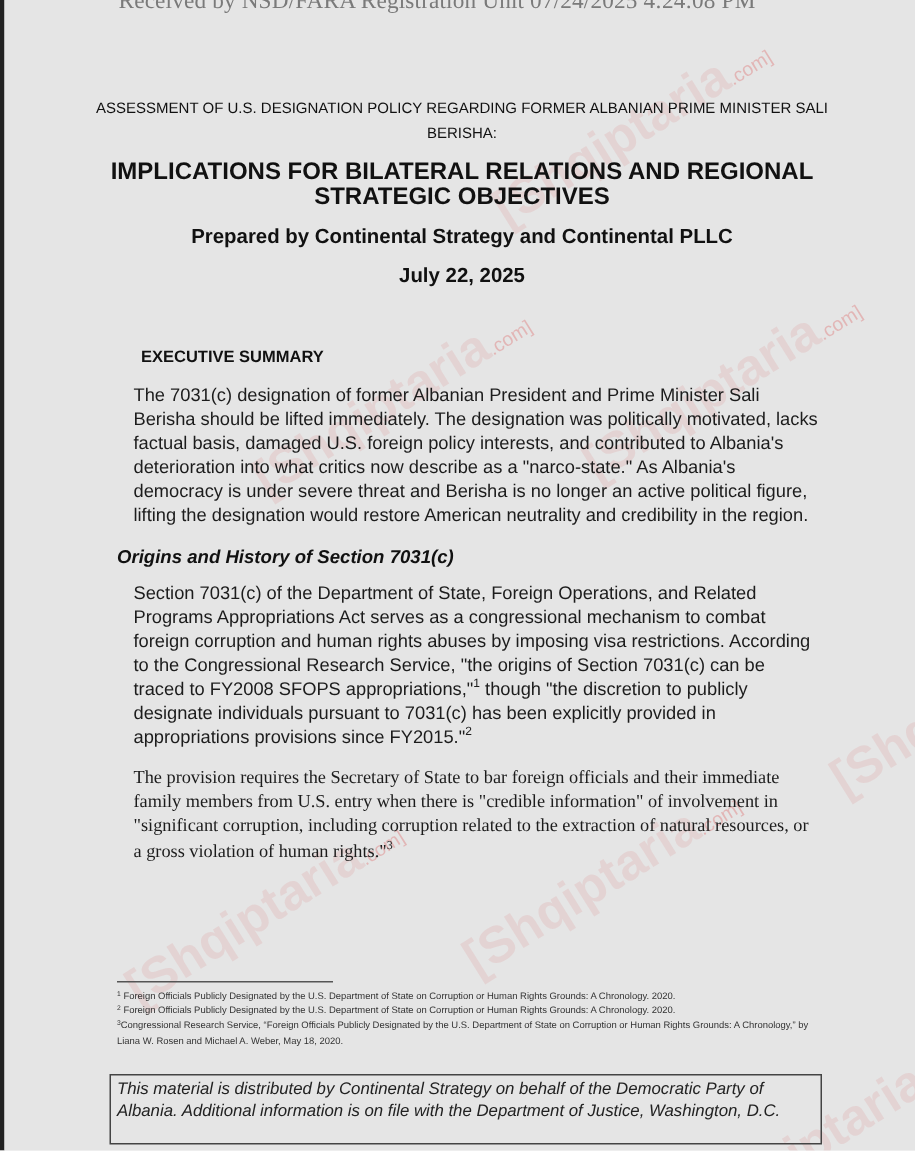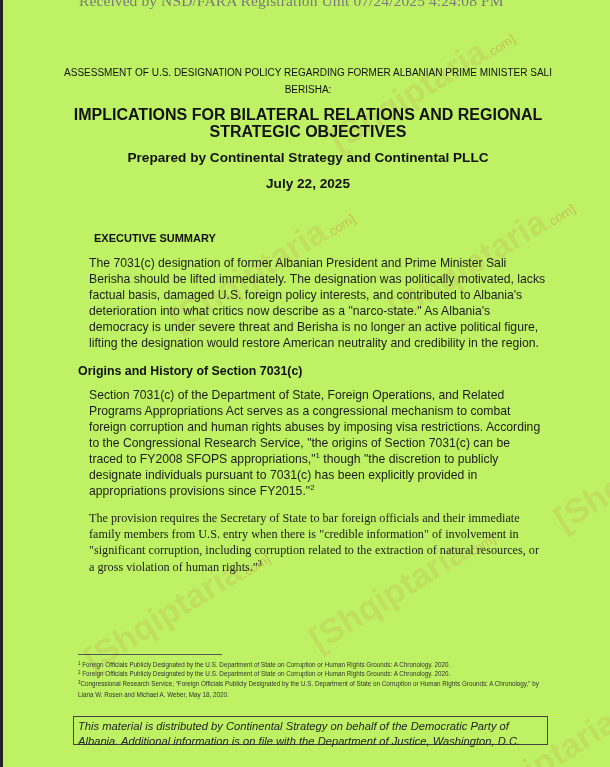--- a/index.html
+++ b/index.html
@@ -5,21 +5,21 @@
   html, body { margin: 0; padding: 0; }
   body {
     width: 610px; height: 767px; overflow: hidden; position: relative;
     background: #fcfcfc;
     font-family: "Liberation Sans", sans-serif;
     color: #1a1a1a;
   }
   .left-edge {
     position: absolute; left: 0; top: 0; width: 3px; height: 767px; background: #222;
   }
-  .page { position: absolute; left: 3px; top: 0; width: 607px; height: 767px; background: #bef264; }
+  .page { position: absolute; left: 3px; top: 0; width: 607px; height: 767px; background: #e5e5e5; }
 
   .stamp {
     position: absolute; top: -8px; left: 76px; width: 460px;
     font-family: "Liberation Serif", serif; font-size: 15.5px; color: #7a7a7a;
     white-space: nowrap; letter-spacing: 0.1px;
   }
 
   .title-block { position: absolute; top: 64px; left: 0; width: 610px; text-align: center; }
   .title {
     font-weight: normal; font-size: 10px; line-height: 17px; color: #111;
@@ -49,21 +49,21 @@
   }
   .footnotes {
     position: absolute; left: 75px; top: 661px; width: 475px;
     font-size: 6.3px; line-height: 8.7px; color: #333;
   }
   .footnotes .fn { white-space: nowrap; }
   .footnotes .fn3 { white-space: normal; line-height: 11px; }
   .footnotes sup { font-size: 4.5px; vertical-align: 2px; }
 
   .disclaimer {
-    position: absolute; left: 70px; top: 716px; width: 475px; height: 29px;
+    position: absolute; left: 70px; top: 716px; width: 475px; height: 47px;
     border: 1px solid #444; padding: 2px 4px;
     font-style: italic; font-size: 11.2px; line-height: 14.5px; color: #222;
     box-sizing: border-box;
   }
 
   .wm {
     position: absolute; font-weight: bold; color: rgba(220, 60, 60, 0.10);
     transform: rotate(-32deg); transform-origin: left bottom; white-space: nowrap;
     pointer-events: none; font-size: 34px;
   }
@@ -90,21 +90,21 @@
     <div class="title">ASSESSMENT OF U.S. DESIGNATION POLICY REGARDING FORMER ALBANIAN PRIME MINISTER SALI BERISHA:</div>
     <div class="subtitle">IMPLICATIONS FOR BILATERAL RELATIONS AND REGIONAL STRATEGIC OBJECTIVES</div>
     <div class="prepared">Prepared by Continental Strategy and Continental PLLC</div>
     <div class="date">July 22, 2025</div>
   </div>
 
   <div class="content">
     <h2 class="sec">EXECUTIVE SUMMARY</h2>
     <p class="body" style="margin-top:9px;">The 7031(c) designation of former Albanian President and Prime Minister Sali Berisha should be lifted immediately. The designation was politically motivated, lacks factual basis, damaged U.S. foreign policy interests, and contributed to Albania's deterioration into what critics now describe as a "narco-state." As Albania's democracy is under severe threat and Berisha is no longer an active political figure, lifting the designation would restore American neutrality and credibility in the region.</p>
 
-    <h3 class="sub" style="margin-top:8px;">Origins and History of Section 7031(c)</h3>
+    <h3 class="sub" style="margin-top:8px;font-style:italic;">Origins and History of Section 7031(c)</h3>
 
     <p class="body" style="margin-top:8px;"><span>Section 7031(c) of the Department of State, Foreign Operations, and Related Programs Appropriations Act serves as a congressional mechanism to combat foreign corruption and human rights abuses by imposing visa restrictions. According to the Congressional Research Service, "the origins of Section 7031(c) can be traced to FY2008 SFOPS appropriations,"</span><sup>1</sup><span> though "the discretion to publicly designate individuals pursuant to 7031(c) has been explicitly provided in appropriations provisions since FY2015."</span><sup>2</sup></p>
 
     <p class="body" style="margin-top:8px;font-family:Liberation Serif, serif;"><span>The provision requires the Secretary of State to bar foreign officials and their immediate family members from U.S. entry when there is "credible information" of involvement in "significant corruption, including corruption related to the extraction of natural resources, or a gross violation of human rights."</span><sup>3</sup></p>
 
   </div>
 
   <div class="rule"></div>
 
   <div class="footnotes">

